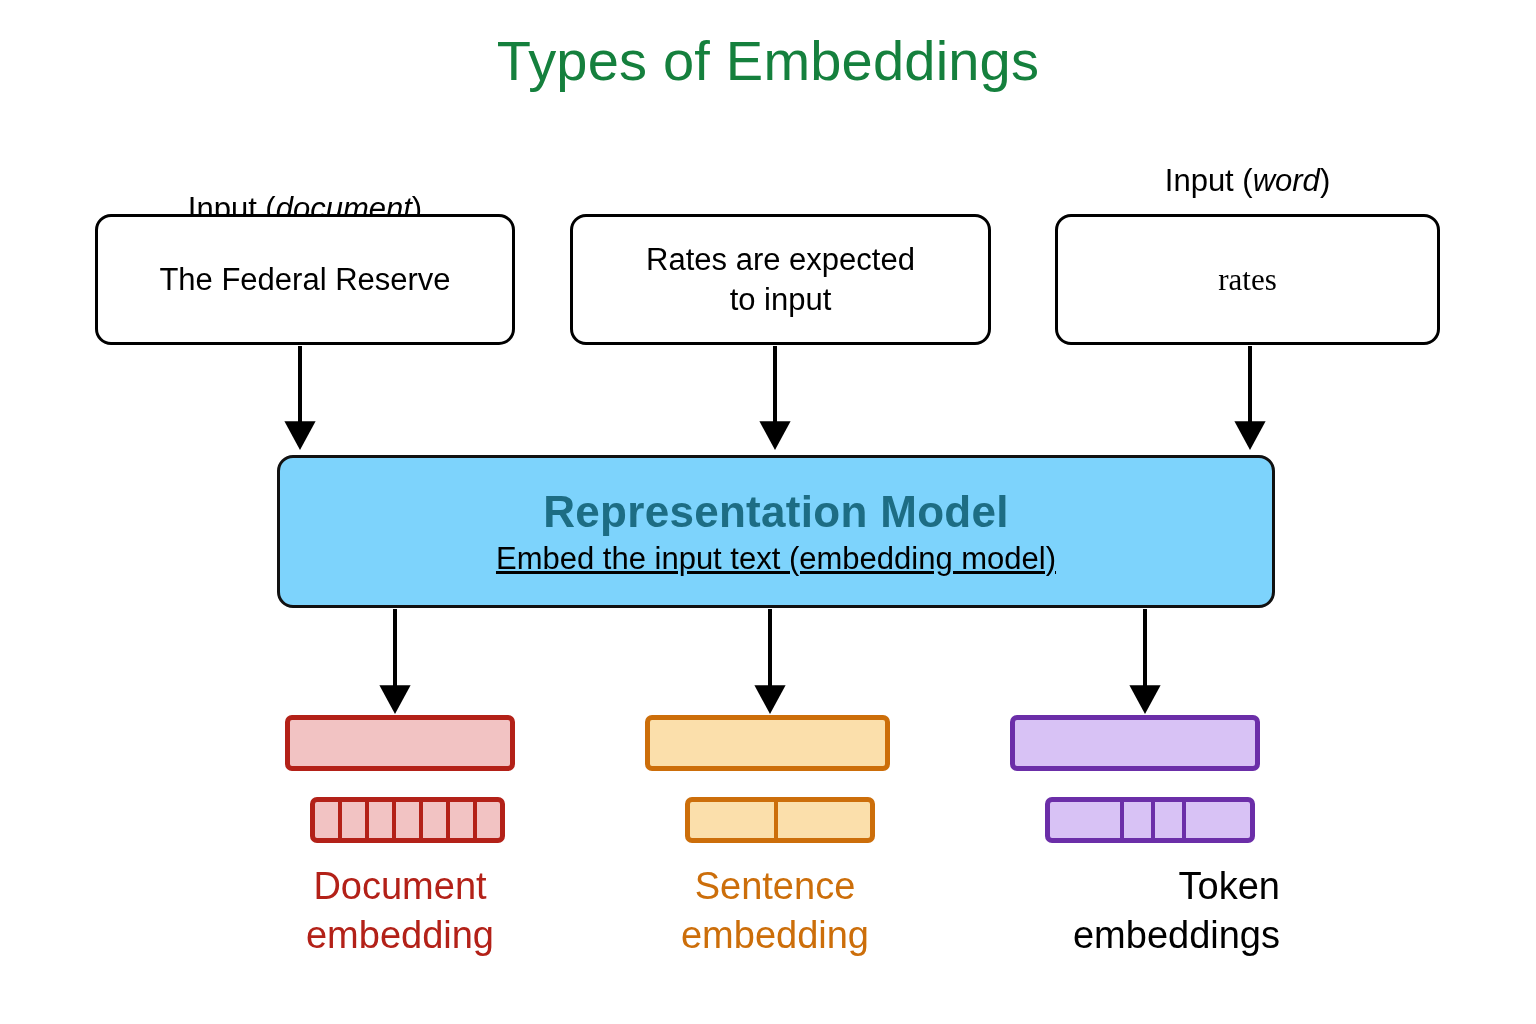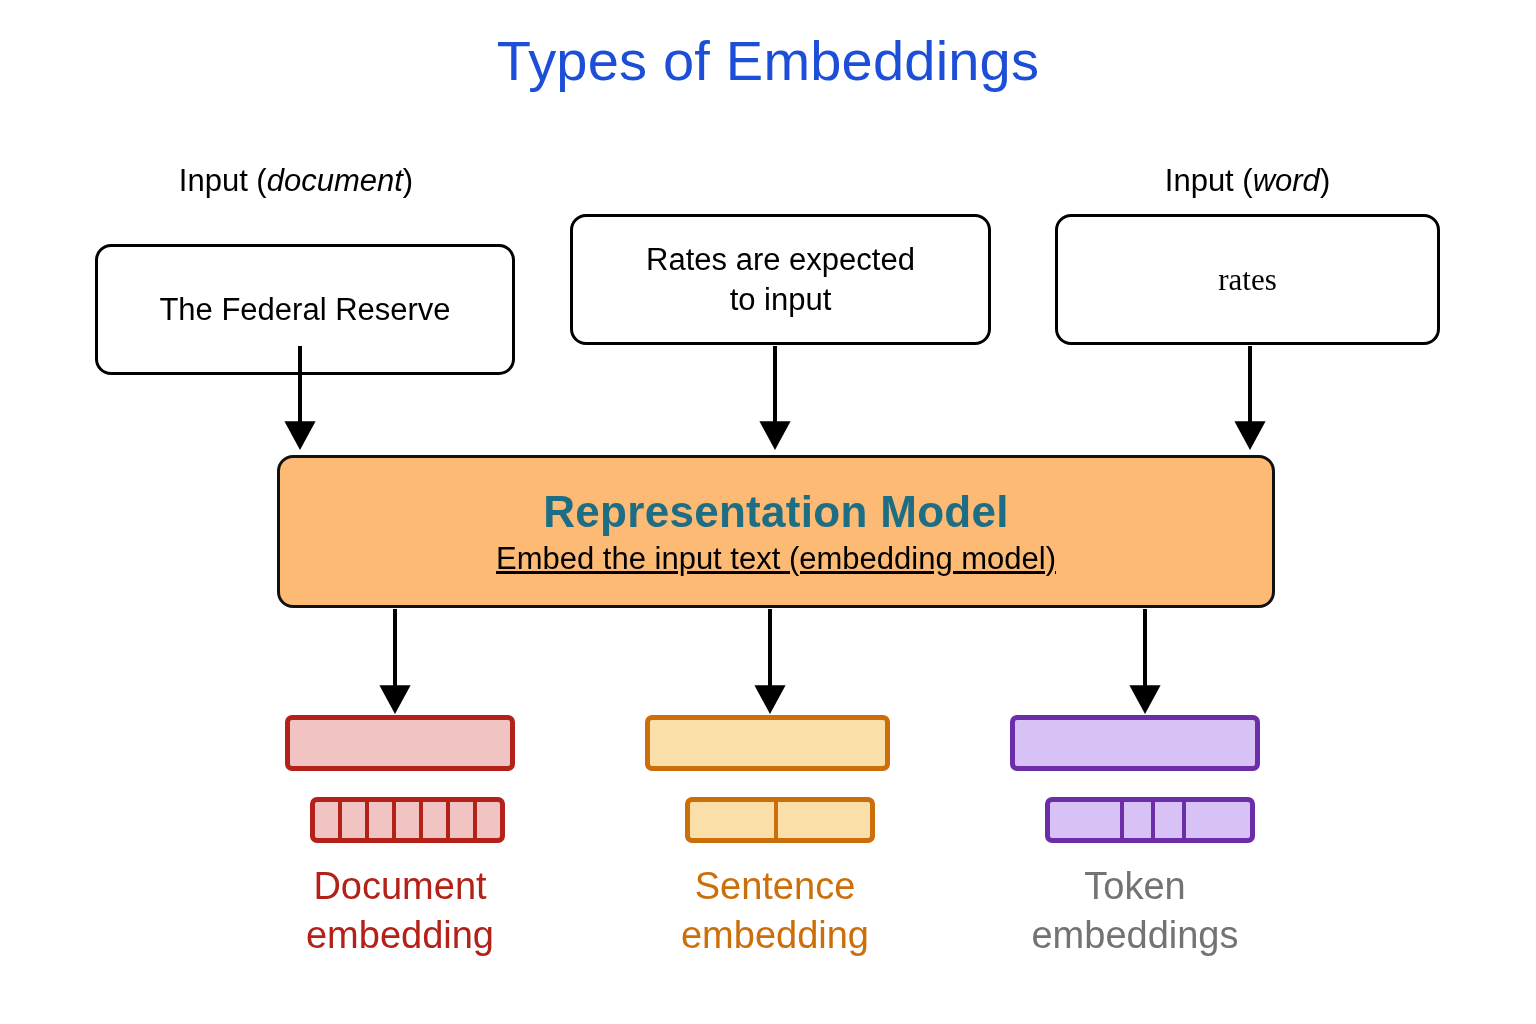--- a/index.html
+++ b/index.html
@@ -6,21 +6,21 @@
   body{
     width:1536px;height:1024px;background:#ffffff;
     font-family:"Liberation Sans", sans-serif;
     overflow:hidden;position:relative;
   }
   .stage{position:absolute;left:0;top:0;width:1536px;height:1024px;}
 
   
   .title{
     position:absolute;left:0;top:28px;width:1536px;
-    text-align:center;font-size:56px;color:#1d4ed8;
+    text-align:center;font-size:56px;color:#15803d;
     letter-spacing:.2px;white-space:nowrap;
   }
 
   
   .in-label{
     position:absolute;top:163px;font-size:31px;color:#000;
     text-align:center;white-space:nowrap;
   }
   .in-label i{font-style:italic;}
 
@@ -33,21 +33,21 @@
     text-align:center;font-size:31px;color:#000;line-height:1.28;
     padding:0 12px;
   }
 
   
   .arrows{position:absolute;left:0;top:0;width:1536px;height:1024px;pointer-events:none;}
 
   
   .model{
     position:absolute;left:277px;top:455px;width:998px;height:153px;
-    background:#fdba74;border:3.5px solid #111;border-radius:16px;
+    background:#7dd3fc;border:3.5px solid #111;border-radius:16px;
     box-sizing:border-box;
     display:flex;flex-direction:column;align-items:center;justify-content:center;
   }
   .model-title{
     font-size:44px;font-weight:bold;color:#1d6d84;letter-spacing:.3px;
     margin-bottom:4px;white-space:nowrap;
   }
   .model-sub{font-size:31px;color:#000;white-space:nowrap;text-decoration:underline;}
 
   
@@ -65,22 +65,22 @@
     text-align:center;white-space:nowrap;
   }
 </style>
 </head>
 <body>
 
 <div class="stage">
 
   <div class="title">Types of Embeddings</div>
 
-  <div class="in-label" style="left:86px;width:420px;"><span>Input (</span><i>document</i><span>)</span></div>
-  <div class="in-box" style="left:95px;width:420px;margin-top:30px;">
+  <div class="in-label" style="left:95px;width:420px;margin-top:28px;"><span>Input (</span><i>document</i><span>)</span></div>
+  <div class="in-box" style="left:95px;width:420px;">
     <span><span>The Federal Reserve</span><br></span>
   </div>
 
   <div class="in-box" style="left:570px;width:421px;">
     <span><span>Rates are expected</span><br><span>to input</span></span>
   </div>
 
   <div class="in-label" style="left:1055px;width:385px;"><span>Input (</span><i>word</i><span>)</span></div>
   <div class="in-box" style="left:1055px;width:385px;font-family:Liberation Serif, serif;">
     <span>rates</span>
@@ -133,18 +133,18 @@
     <span>embedding</span>
   </div>
 
   <div class="bar solid" style="left:1010px;top:715px;width:250px;background:#d8c2f5;border-color:#6b2ea8;"></div>
   <div class="bar segs" style="left:1045px;top:797px;width:210px;background:#d8c2f5;border-color:#6b2ea8;">
     <div class="seg" style="flex:2.6;border-left-color:#6b2ea8;"></div>
     <div class="seg" style="flex:1;border-left-color:#6b2ea8;"></div>
     <div class="seg" style="flex:1;border-left-color:#6b2ea8;"></div>
     <div class="seg" style="flex:2.4;border-left-color:#6b2ea8;"></div>
   </div>
-  <div class="cap" style="left:990px;width:290px;color:#737373;">
+  <div class="cap" style="left:990px;width:290px;color:#000000;text-align:right;">
     <span>Token</span><br>
     <span>embeddings</span>
   </div>
 
 </div>
 
 </body></html>

